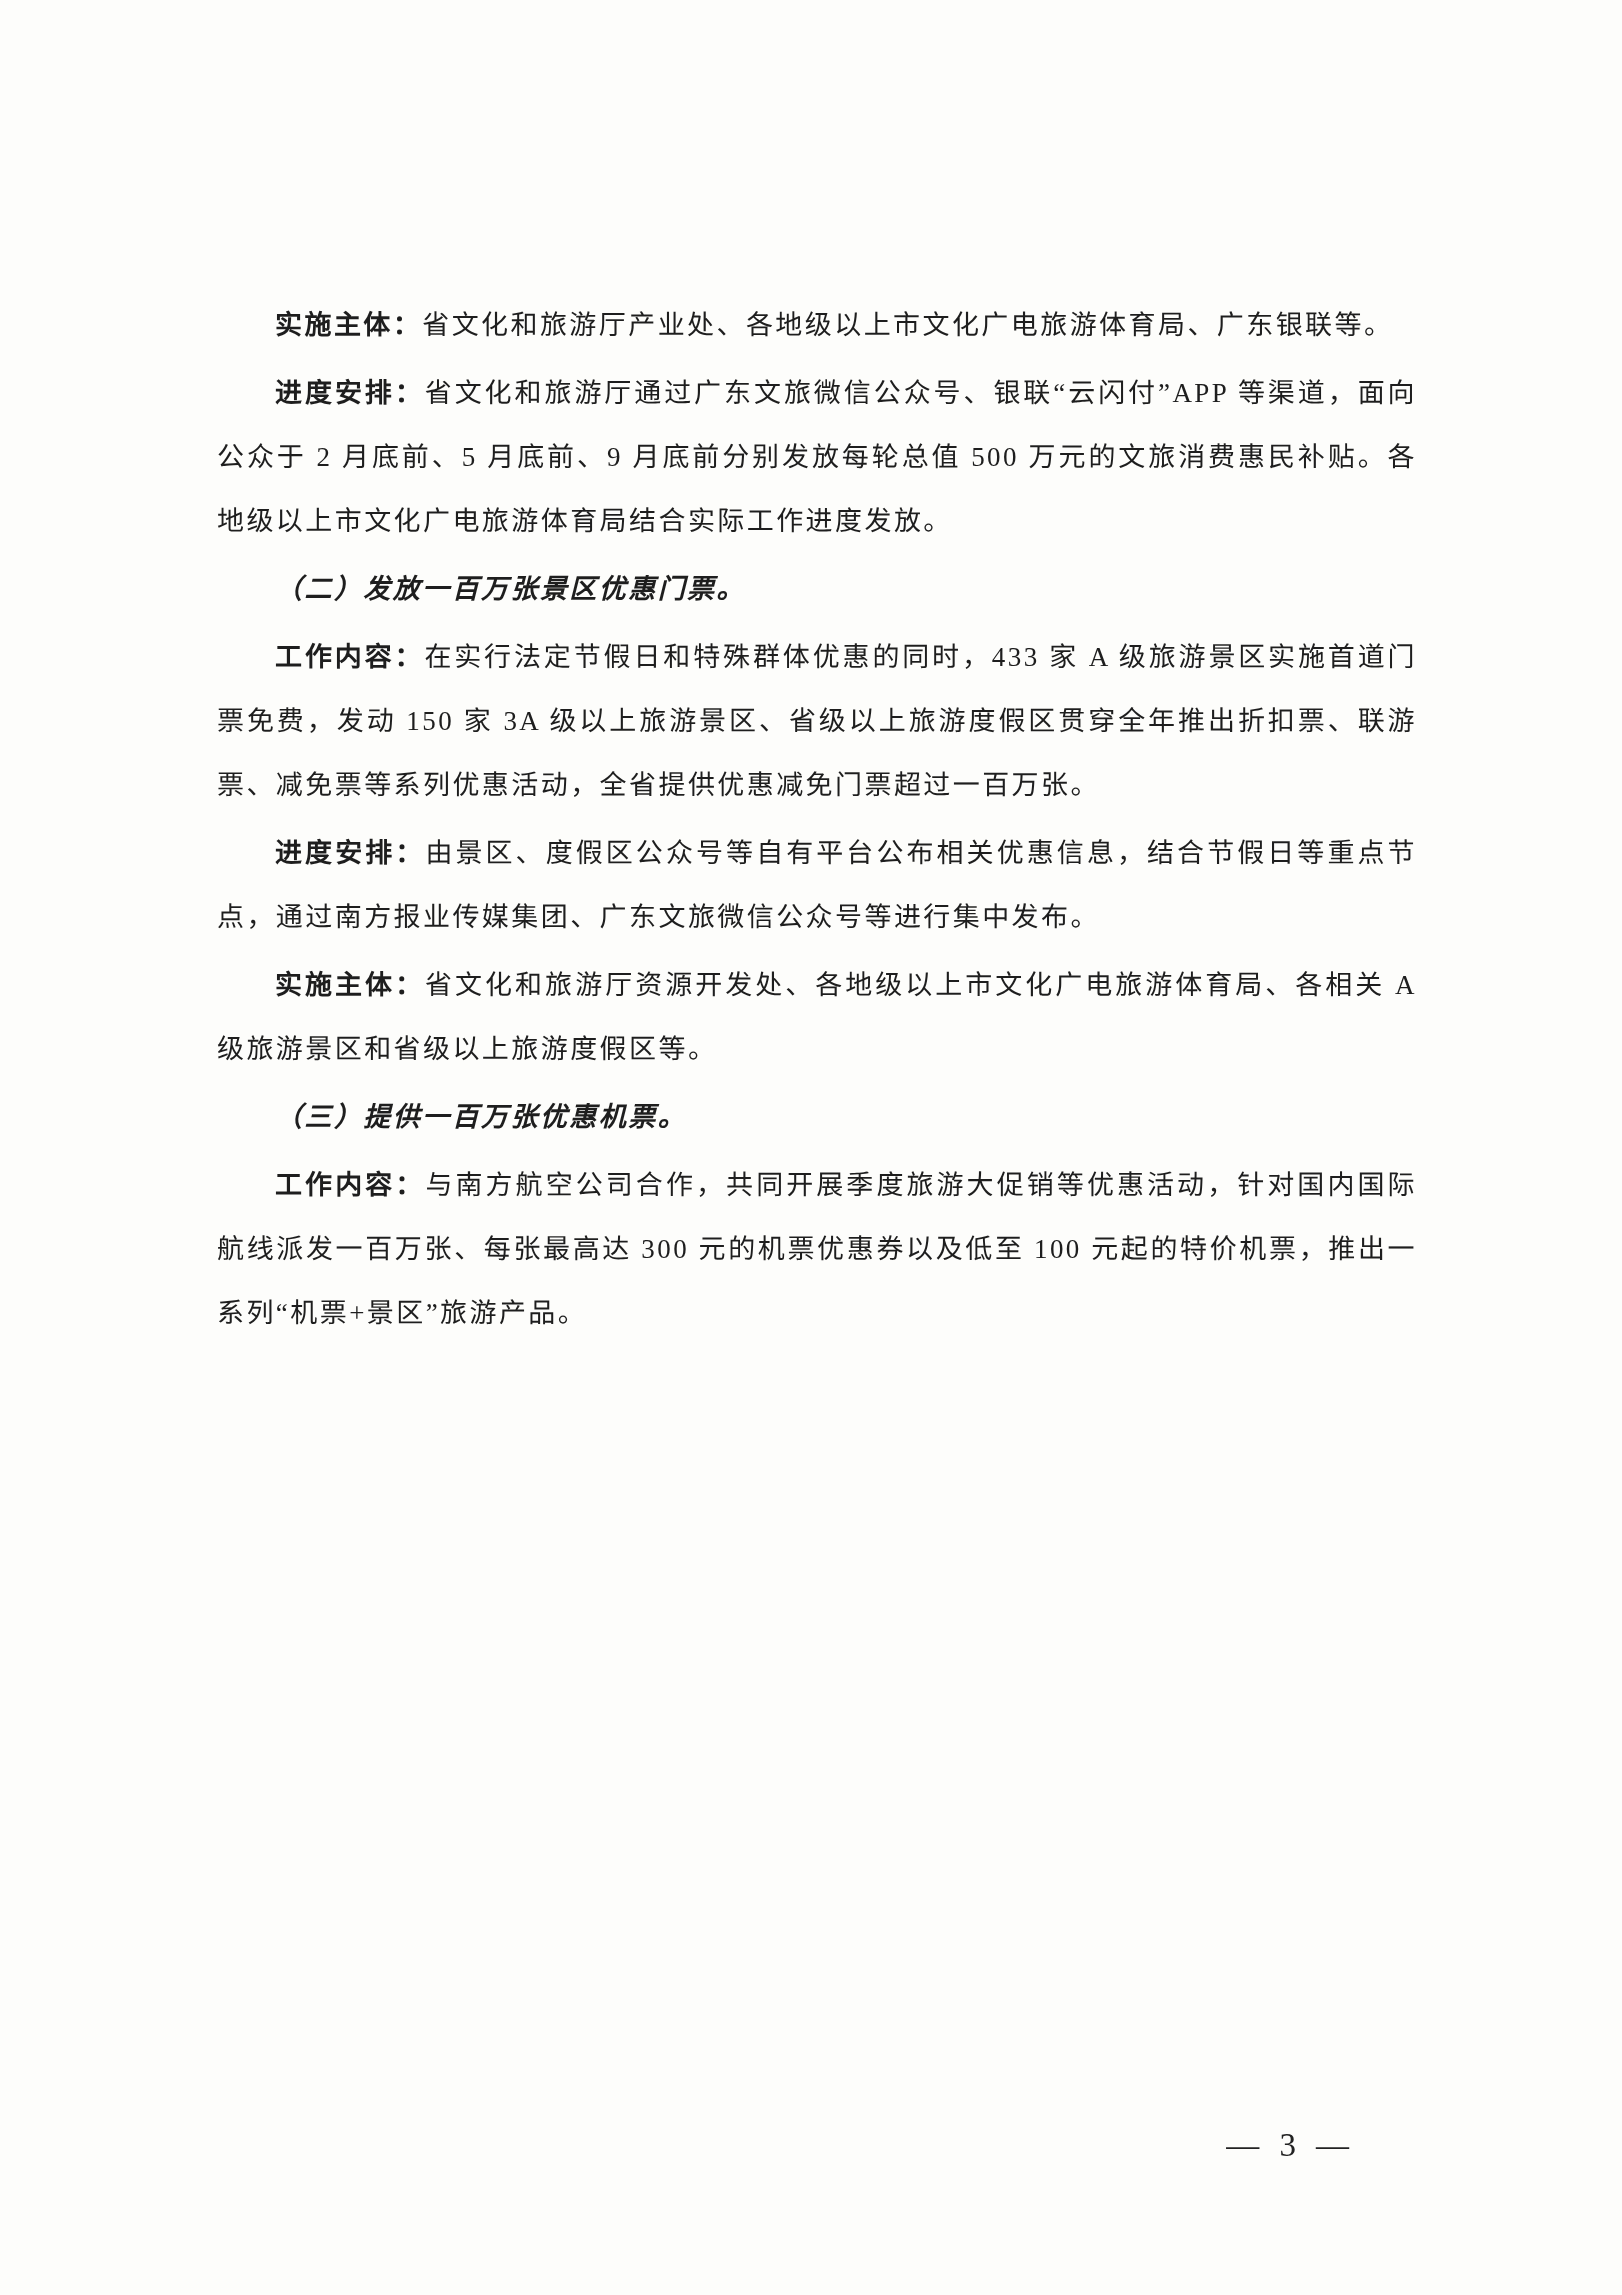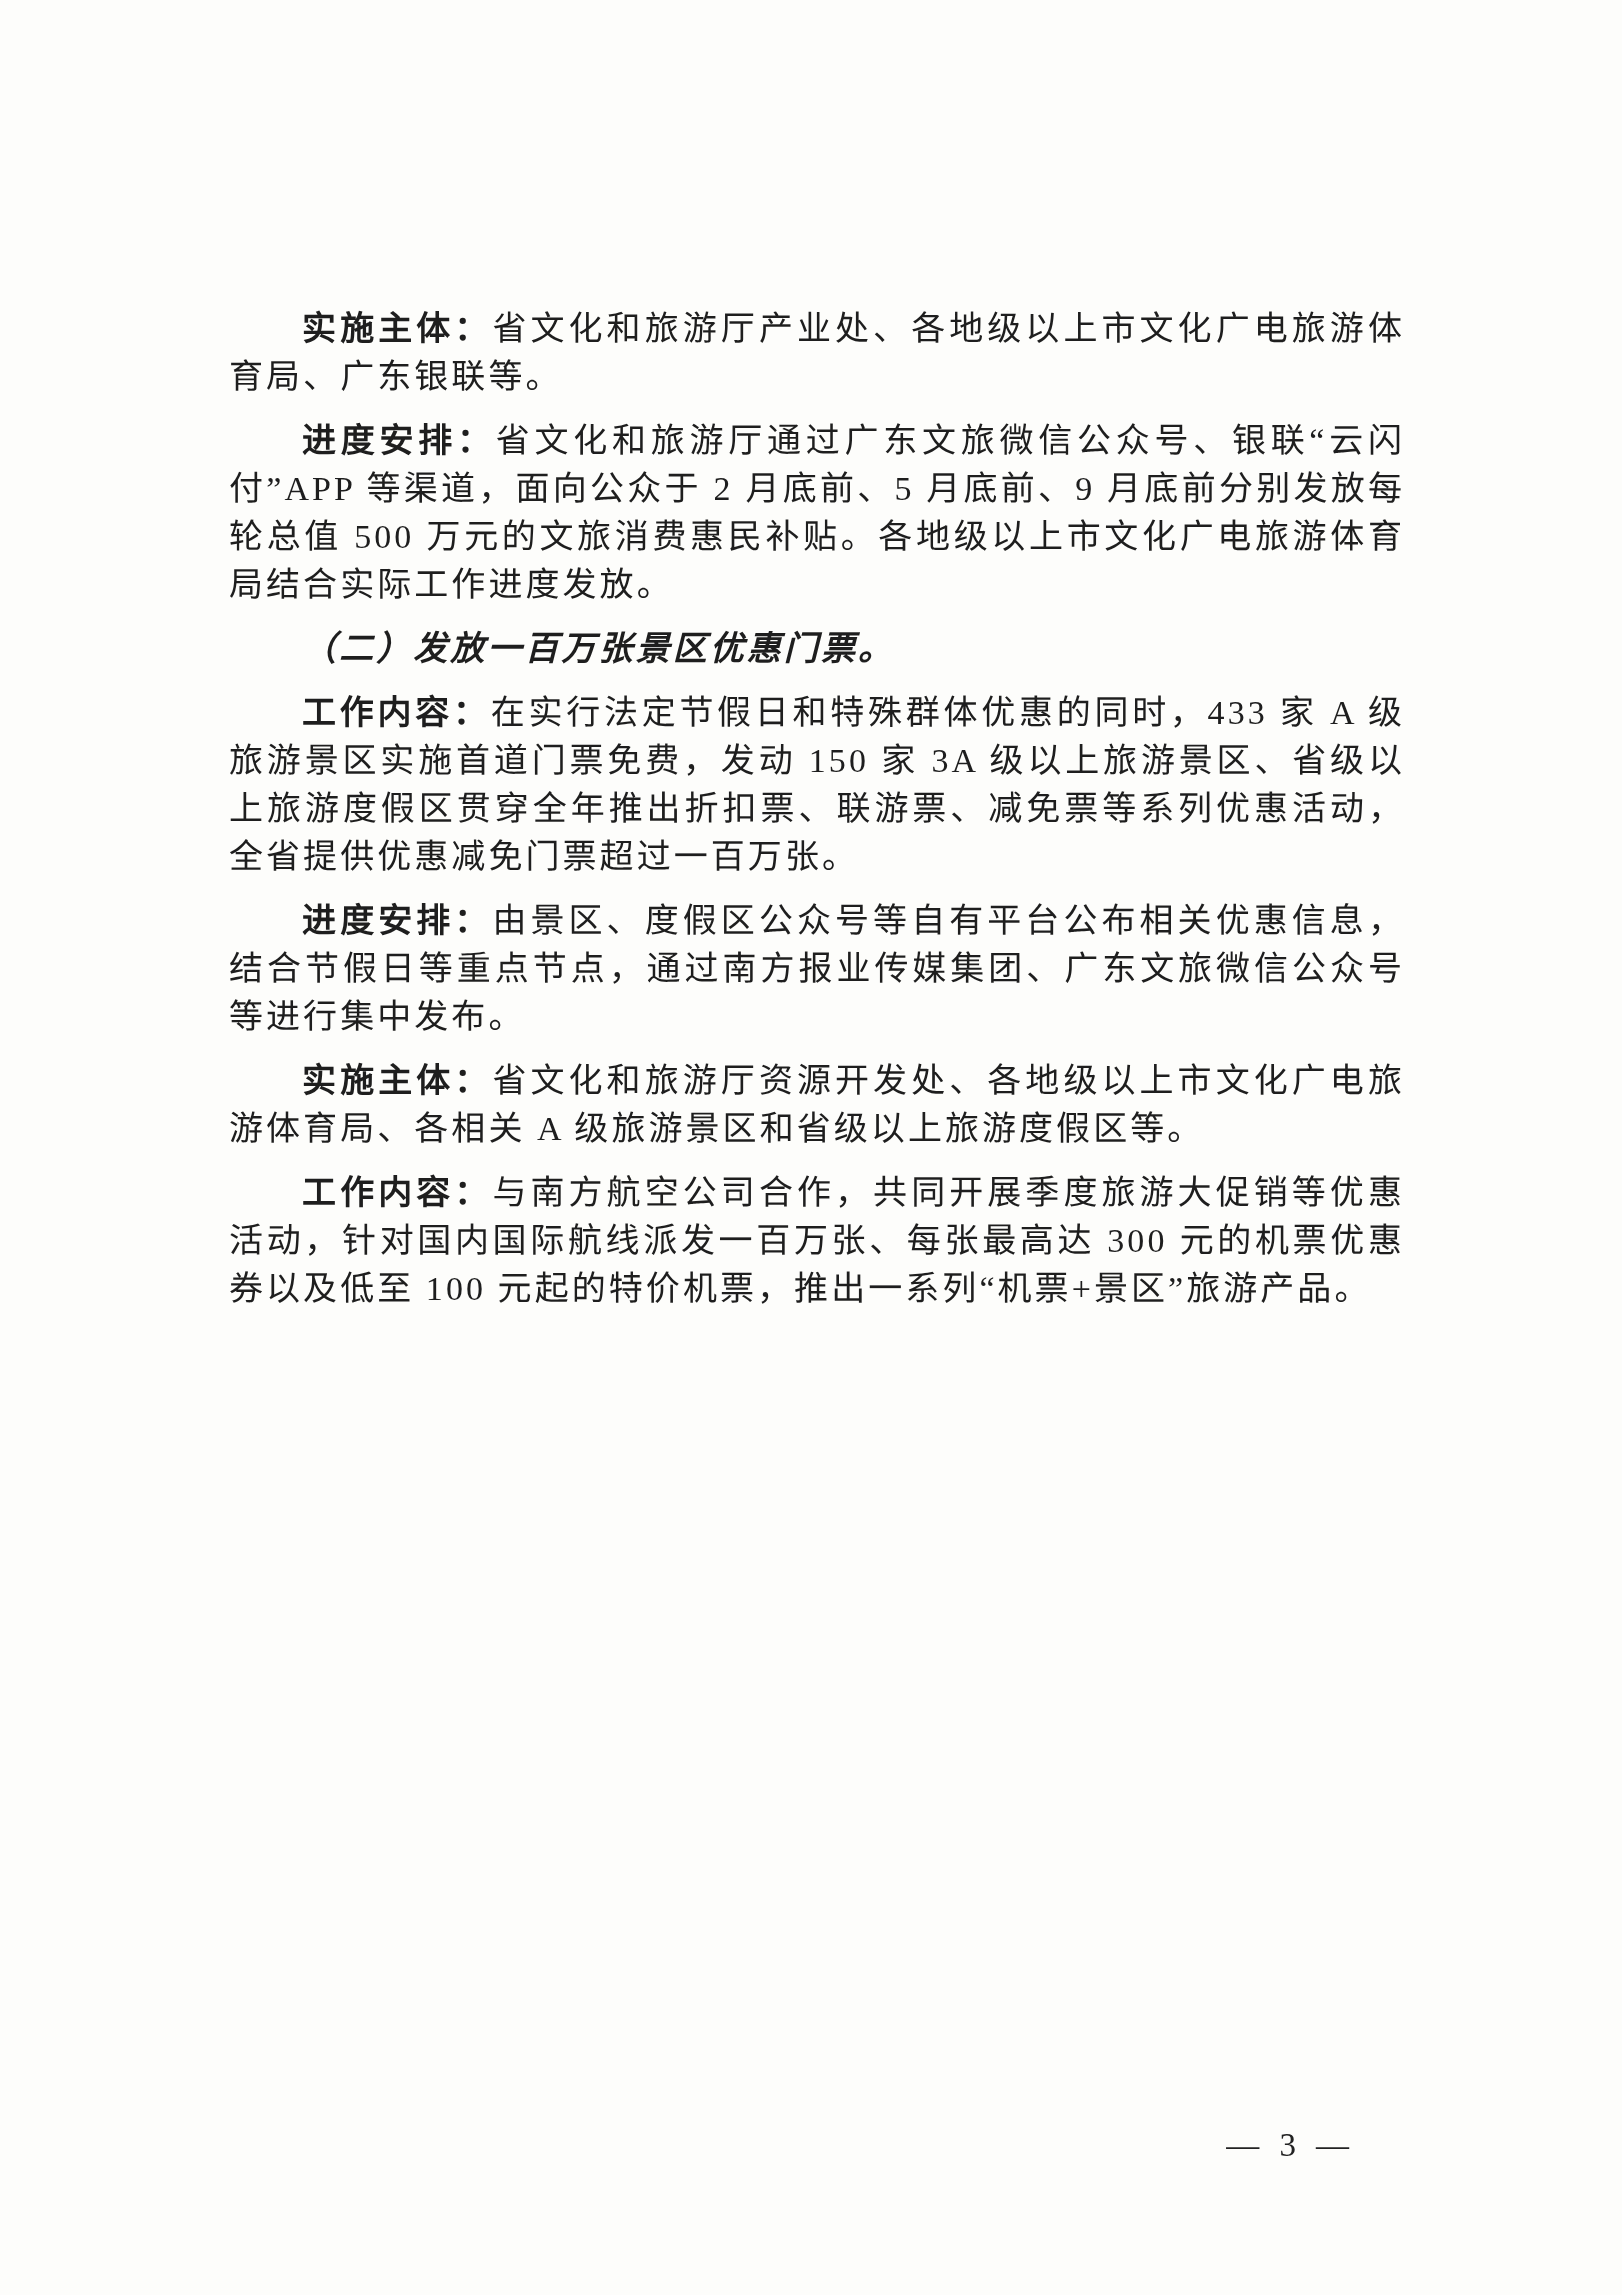--- a/index.html
+++ b/index.html
@@ -16,23 +16,23 @@
     box-sizing: border-box;
     padding: 289px 201px 0 213px;
     font-family: "Liberation Serif", "DejaVu Serif", serif;
     color: #1e1e1e;
     overflow: hidden;
   }
   .body-text {
     width: 1208px;
   }
   .para {
-    margin: 16px;
-    font-size: 34px;
-    line-height: 48px;
+    margin: 4px;
+    font-size: 27px;
+    line-height: 64px;
     letter-spacing: 0.09em;
     text-align: justify;
     text-justify: inter-ideograph;
     text-indent: 2.15em;
     font-weight: 400;
   }
   .para .lead {
     font-weight: 700;
   }
   .para.heading {
@@ -60,20 +60,21 @@
     <p class="para"><span class="lead">进度安排：</span><span>省文化和旅游厅通过广东文旅微信公众号、银联“云闪付”APP 等渠道，面向公众于 2 月底前、5 月底前、9 月底前分别发放每轮总值 500 万元的文旅消费惠民补贴。各地级以上市文化广电旅游体育局结合实际工作进度发放。</span></p>
 
     <p class="para heading">（二）发放一百万张景区优惠门票。</p>
 
     <p class="para"><span class="lead">工作内容：</span><span>在实行法定节假日和特殊群体优惠的同时，433 家 A 级旅游景区实施首道门票免费，发动 150 家 3A 级以上旅游景区、省级以上旅游度假区贯穿全年推出折扣票、联游票、减免票等系列优惠活动，全省提供优惠减免门票超过一百万张。</span></p>
 
     <p class="para"><span class="lead">进度安排：</span><span>由景区、度假区公众号等自有平台公布相关优惠信息，结合节假日等重点节点，通过南方报业传媒集团、广东文旅微信公众号等进行集中发布。</span></p>
 
     <p class="para"><span class="lead">实施主体：</span><span>省文化和旅游厅资源开发处、各地级以上市文化广电旅游体育局、各相关 A 级旅游景区和省级以上旅游度假区等。</span></p>
 
+    <p class="para heading">（三）提供一百万张优惠机票。</p>
 
     <p class="para"><span class="lead">工作内容：</span><span>与南方航空公司合作，共同开展季度旅游大促销等优惠活动，针对国内国际航线派发一百万张、每张最高达 300 元的机票优惠券以及低至 100 元起的特价机票，推出一系列“机票+景区”旅游产品。</span></p>
 
   </div>
 
   <div class="page-number">— 3 —</div>
 </div>
 
 
 </body></html>

